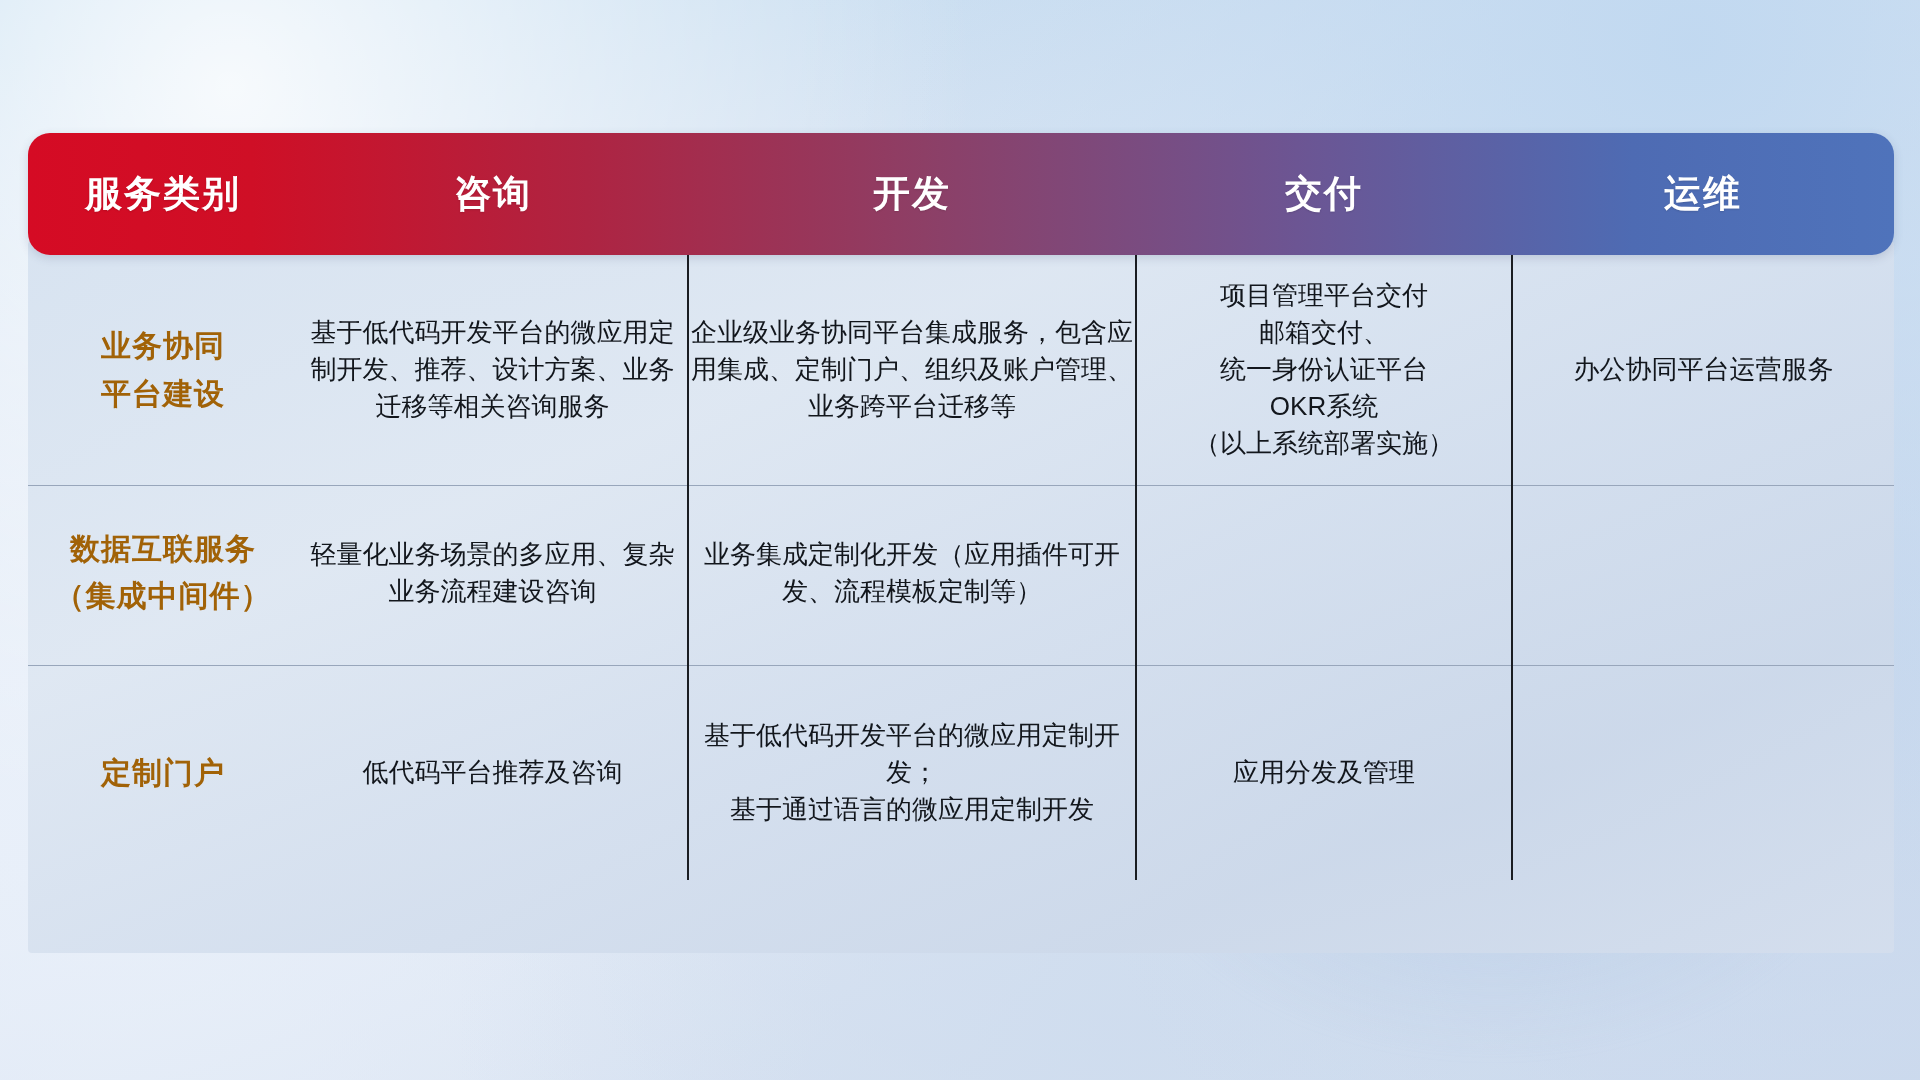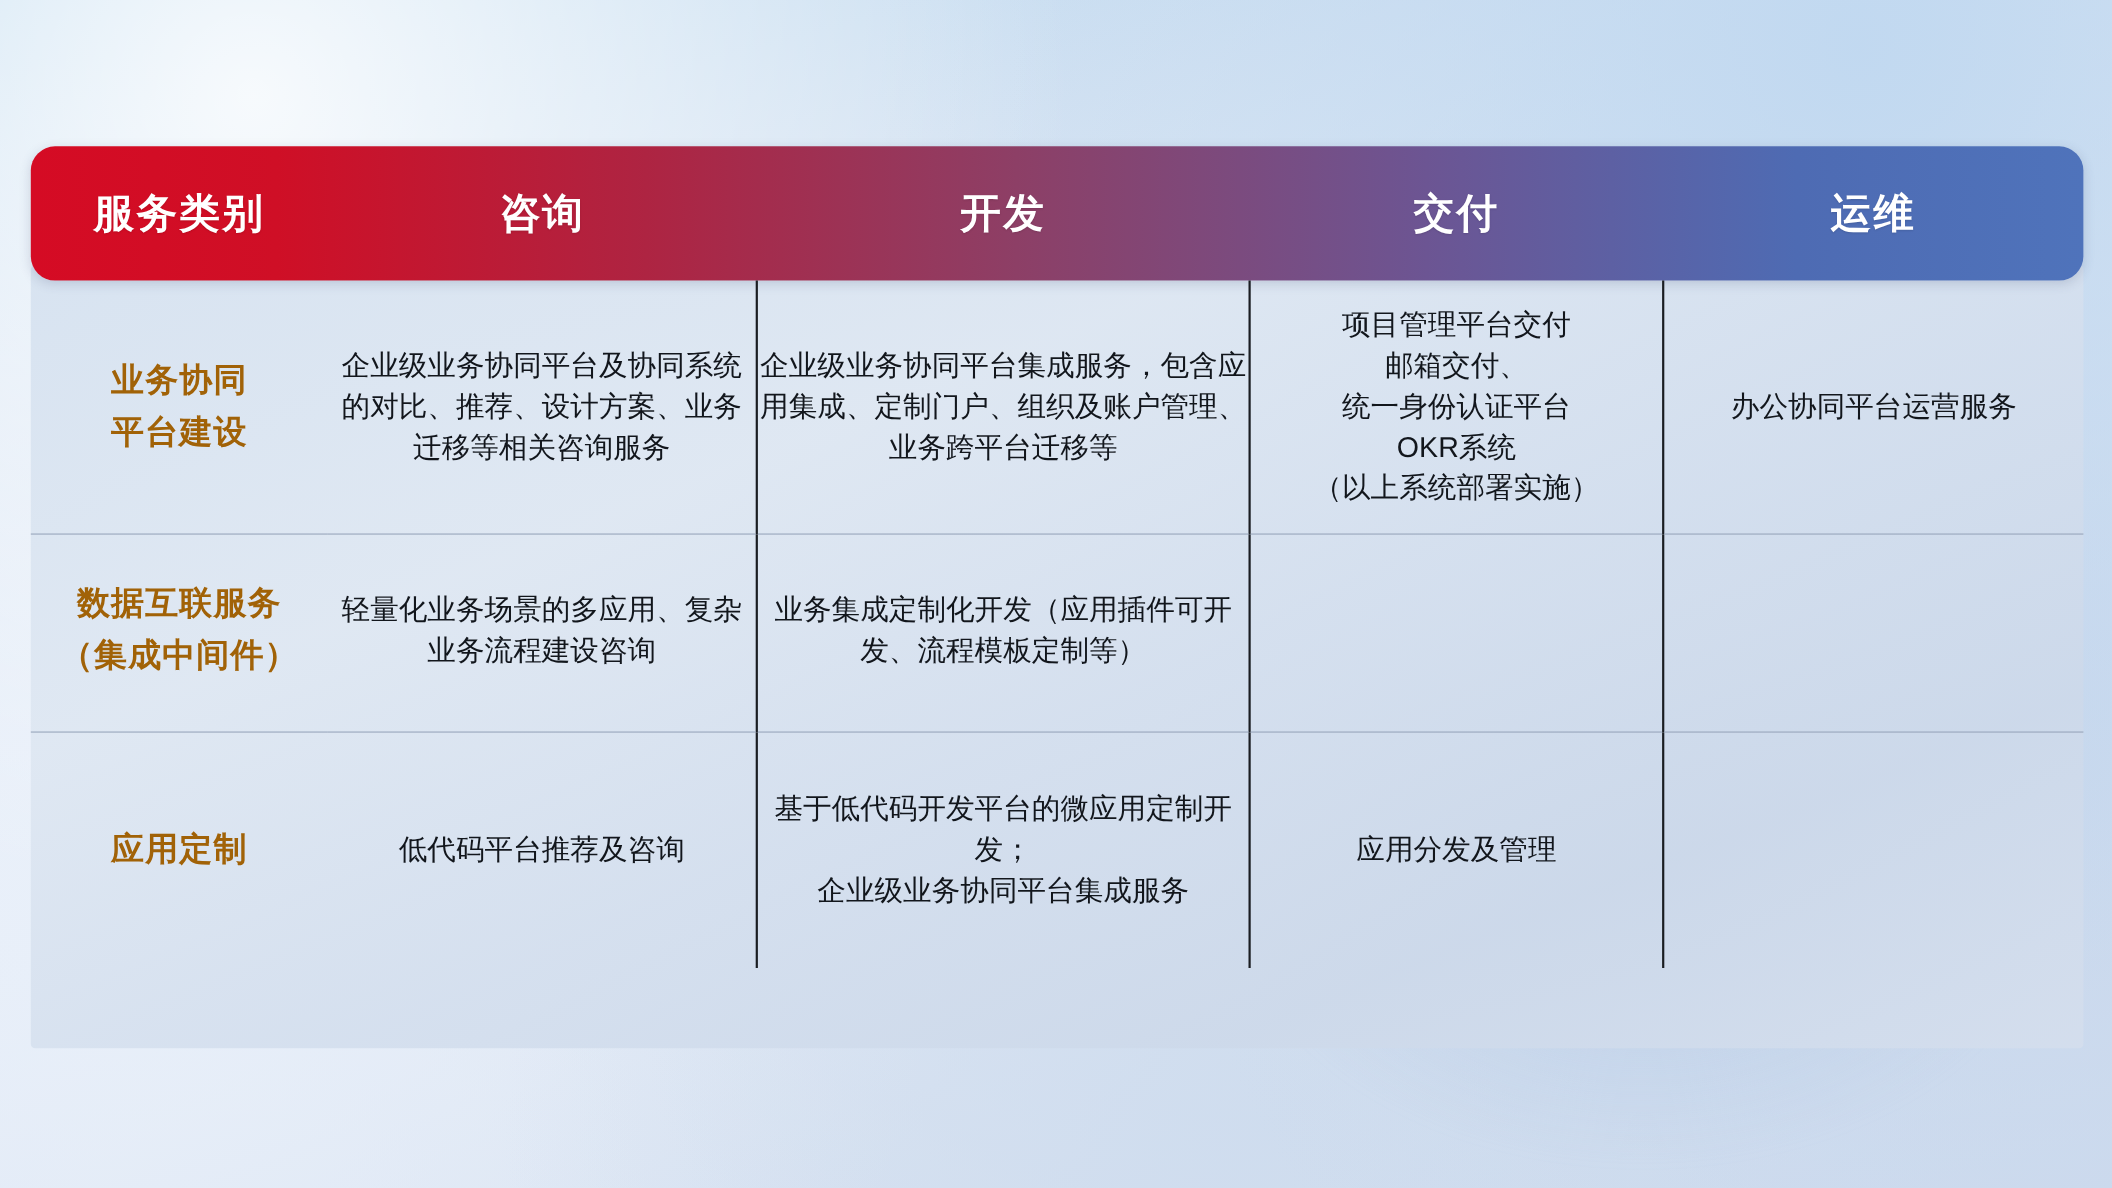--- a/index.html
+++ b/index.html
@@ -166,21 +166,21 @@
       </tr>
     </thead>
 
     <tbody>
 
       <tr class="r1">
         <td class="cat">
           <span class="cell-line">业务协同</span>
           <span class="cell-line">平台建设</span>
         </td>
-        <td>企业级业务协同平台及协同系统的对比、推荐、设计方案、业务迁移等相关咨询服务</td>
+        <td>基于低代码开发平台的微应用定制开发、推荐、设计方案、业务迁移等相关咨询服务</td>
         <td>企业级业务协同平台集成服务，包含应用集成、定制门户、组织及账户管理、业务跨平台迁移等</td>
         <td>
           <span class="cell-line">项目管理平台交付</span>
           <span class="cell-line">邮箱交付、</span>
           <span class="cell-line">统一身份认证平台</span>
           <span class="cell-line">OKR系统</span>
           <span class="cell-line">（以上系统部署实施）</span>
         </td>
         <td>办公协同平台运营服务</td>
       </tr>
@@ -191,25 +191,25 @@
           <span class="cell-line">（集成中间件）</span>
         </td>
         <td>轻量化业务场景的多应用、复杂业务流程建设咨询</td>
         <td>业务集成定制化开发（应用插件可开发、流程模板定制等）</td>
         <td></td>
         <td></td>
       </tr>
 
       <tr class="r3">
         <td class="cat">
-          <span class="cell-line">应用定制</span>
+          <span class="cell-line">定制门户</span>
         </td>
         <td>低代码平台推荐及咨询</td>
         <td>
           <span class="cell-line">基于低代码开发平台的微应用定制开发；</span>
-          <span class="cell-line">企业级业务协同平台集成服务</span>
+          <span class="cell-line">基于通过语言的微应用定制开发</span>
         </td>
         <td>应用分发及管理</td>
         <td></td>
       </tr>
     </tbody>
   </table>
 </div>
 
 </body></html>

